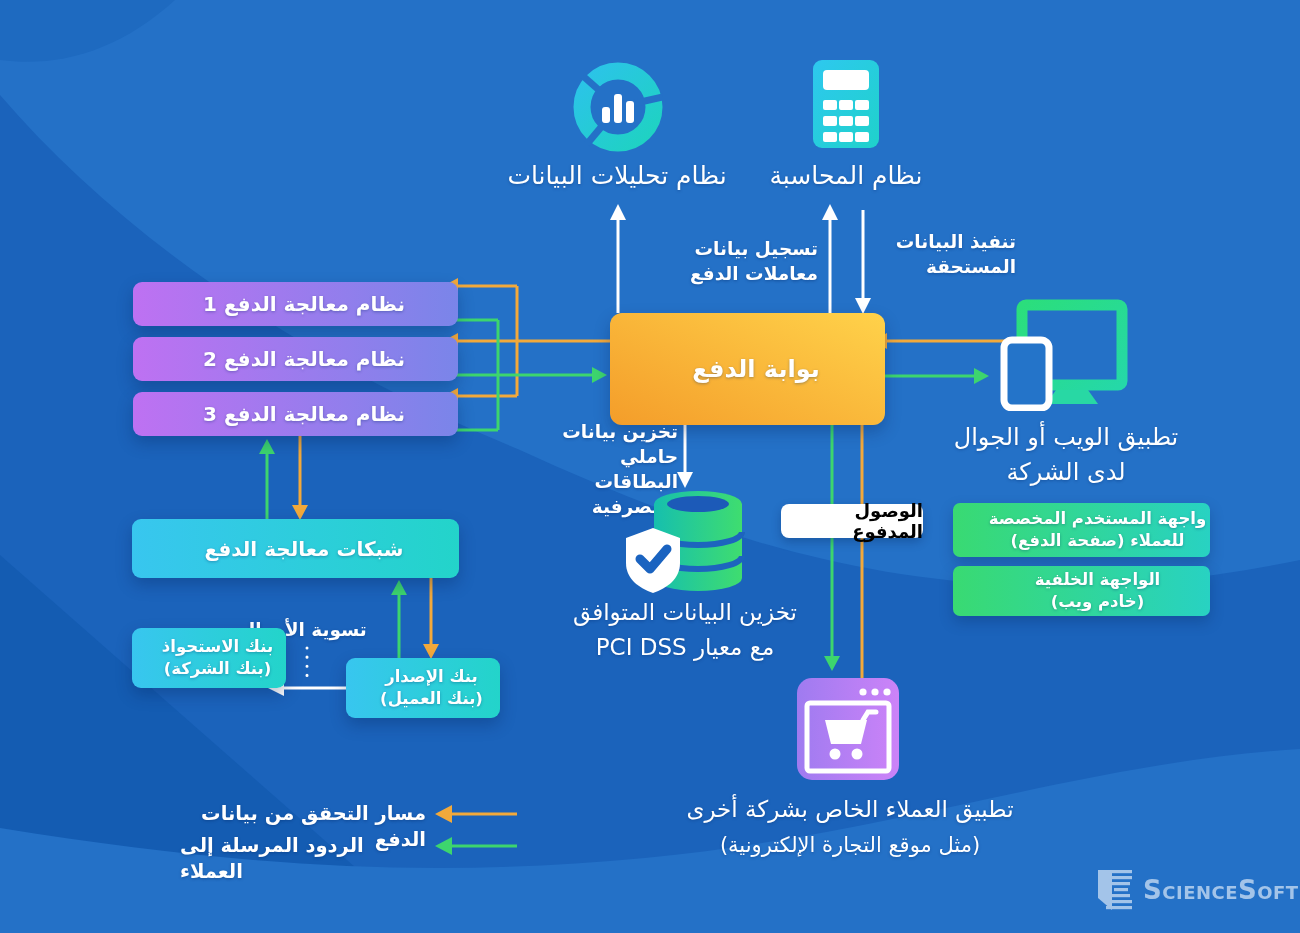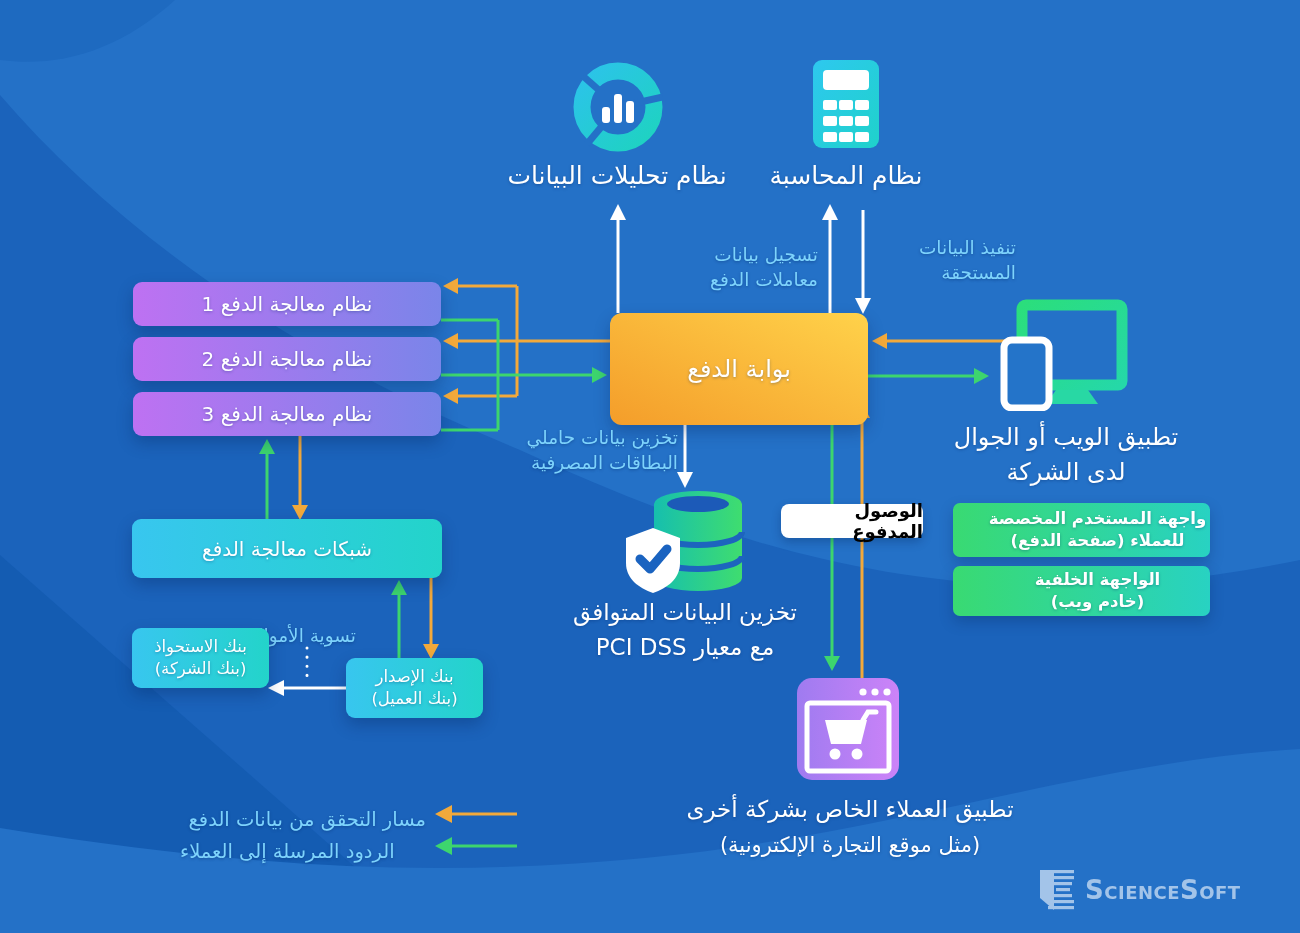--- a/index.html
+++ b/index.html
@@ -11,22 +11,23 @@
   .abs{position:absolute;}
   .lbl{
     color:#fff;font-weight:normal;line-height:1.28;
     text-shadow:0 1px 3px rgba(6,40,100,.35);
   }
   .rtl{direction:rtl;}
   .ctr{text-align:center;}
   .ralign{text-align:right;}
   .node{
     border-radius:9px;display:flex;align-items:center;justify-content:center;
-    color:#fff;font-weight:normal;text-shadow:0 1px 3px rgba(6,40,100,.35);
+    color:#fff;font-weight:bold;text-shadow:0 1px 3px rgba(6,40,100,.35);
     box-shadow:0 7px 16px rgba(4,30,80,.28);
+    padding-left:17px;
   }
   .proc{
     left:133px;width:308px;height:44px;font-size:20px;
     background:linear-gradient(90deg,#BE71F2 0%,#7A85E9 100%);
   }
   .cyanbox{background:linear-gradient(90deg,#38C6EF 0%,#23D4CA 100%);}
   .grnbadge{
     left:953px;width:225px;border-radius:7px;
     background:linear-gradient(90deg,#39DA72 0%,#28D2C2 100%);
     display:flex;flex-direction:column;align-items:center;justify-content:center;
@@ -39,22 +40,22 @@
     left:610px;top:313px;width:258px;height:112px;font-size:24px;
     background:linear-gradient(205deg,#FFD24A 0%,#F49D2A 100%);
     border-radius:12px;
   }
   .paid{
     left:781px;top:504px;width:142px;height:34px;background:#fff;border-radius:8px;
     display:flex;align-items:center;justify-content:center;
     color:#000000;font-weight:bold;font-size:18px;
     box-shadow:0 4px 10px rgba(4,30,80,.28);
   }
-  .edge-lbl{font-size:18.5px;font-weight:normal;color:#7dd3fc;line-height:1.35;
-    text-shadow:0 1px 3px rgba(6,40,100,.4);margin-top:6px;}
+  .edge-lbl{font-size:18.5px;font-weight:bold;color:#ffffff;line-height:1.35;
+    text-shadow:0 1px 3px rgba(6,40,100,.4);}
   .logo-text{
     color:#A3C4E9;font-size:26px;font-weight:600;letter-spacing:.5px;
     font-variant:small-caps;
   }
   svg{display:block;}
 </style>
 </head>
 <body>
 
 <svg class="abs" style="left:0;top:0;z-index:0" width="1300" height="933" viewBox="0 0 1300 933">
@@ -271,21 +272,21 @@
     <circle cx="60" cy="76" r="5.5" fill="#FFFFFF"></circle>
 </svg>
 <div class="abs lbl rtl ctr" style="left:655px;top:792px;width:390px;font-size:23px;line-height:1.5;z-index:2">
   <span>تطبيق العملاء الخاص بشركة أخرى</span><br>
   <span style="font-size:21px">(مثل موقع التجارة الإلكترونية)</span>
 </div>
 
 <div class="abs edge-lbl rtl" style="left:180px;top:801px;width:246px;text-align:right;font-size:19.5px;z-index:2">مسار التحقق من بيانات الدفع</div>
 <div class="abs edge-lbl rtl" style="left:180px;top:833px;width:246px;text-align:left;font-size:19.5px;z-index:2">الردود المرسلة إلى العملاء</div>
 
-<div class="abs" style="left:1040px;top:870px;display:flex;align-items:center;gap:9px;z-index:2">
+<div class="abs" style="left:1098px;top:870px;display:flex;align-items:center;gap:9px;z-index:2">
   <svg width="36" height="40" viewBox="0 0 36 40">
     <g fill="#A3C4E9">
       <polygon points="0,0 14,0 14,40 0,28"></polygon>
       <rect x="8" y="0" width="26" height="3.2"></rect>
       <rect x="10" y="6" width="24" height="3.2"></rect>
       <rect x="13" y="12" width="19" height="3.2"></rect>
       <rect x="16" y="18" width="14" height="3.2"></rect>
       <rect x="13" y="24" width="19" height="3.2"></rect>
       <rect x="10" y="30" width="24" height="3.2"></rect>
       <rect x="8" y="36" width="26" height="3.2"></rect>

